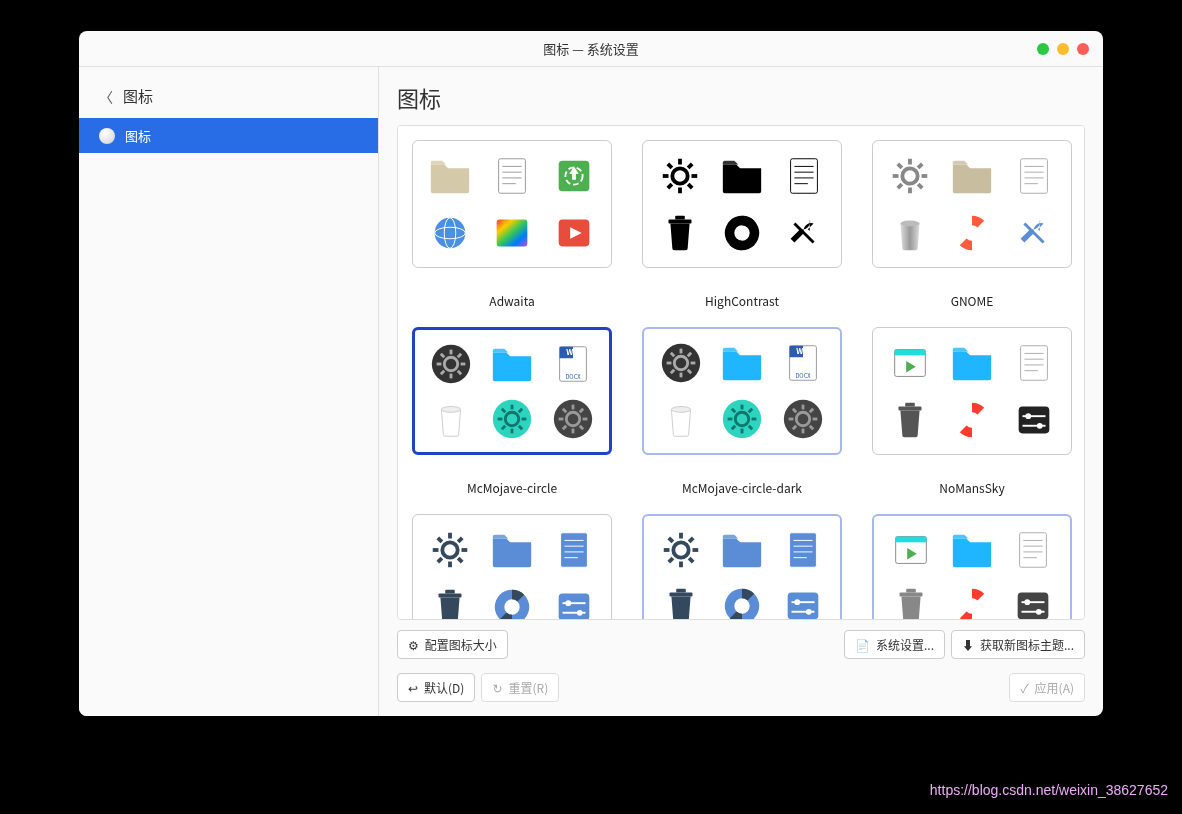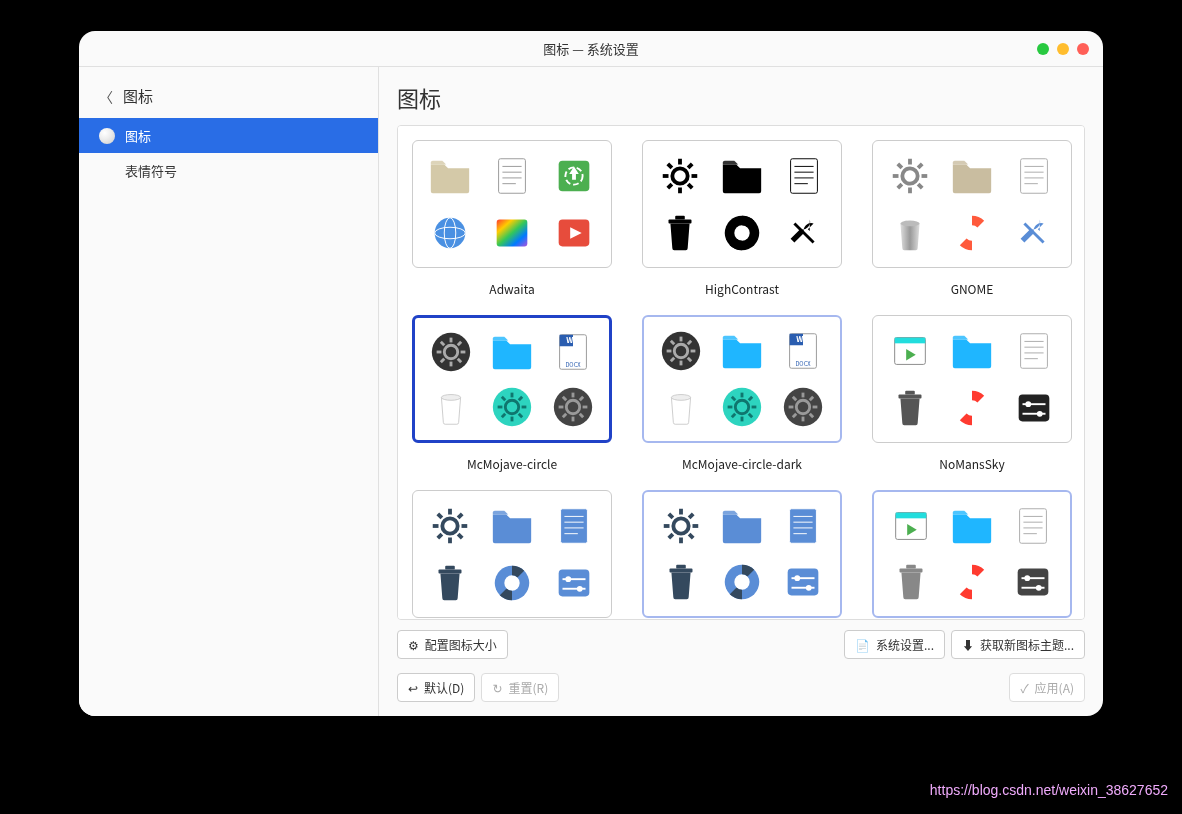--- a/index.html
+++ b/index.html
@@ -1,17 +1,17 @@
 <!DOCTYPE html>
 <html><head>
 <meta charset="utf-8">
 <style>
 * { box-sizing: border-box; margin: 0; padding: 0; }
 body { background: #000; width: 1182px; height: 814px; font-family: -apple-system, "Noto Sans CJK SC", sans-serif; font-size: 13px; color: #333; }
-.window { position: absolute; left: 79px; top: 31px; width: 1024px; height: 685px; background: #fafafa; border-radius: 16px; box-shadow: 0 10px 40px rgba(0,0,0,0.5); display: flex; flex-direction: column; overflow: hidden; }
+.window { position: absolute; left: 79px; top: 31px; width: 1024px; height: 685px; background: #fafafa; border-radius: 8px; box-shadow: 0 10px 40px rgba(0,0,0,0.5); display: flex; flex-direction: column; overflow: hidden; }
 .titlebar { height: 36px; display: flex; align-items: center; justify-content: center; position: relative; border-bottom: 1px solid #e0e0e0; }
 .titlebar-title { font-size: 13px; color: #333; }
 .traffic-lights { position: absolute; right: 14px; top: 12px; display: flex; gap: 8px; }
 .light { width: 12px; height: 12px; border-radius: 50%; }
 .light.green { background: #28c940; }
 .light.yellow { background: #ffbd2e; }
 .light.red { background: #ff5f57; }
 .body { flex: 1; display: flex; overflow: hidden; }
 .sidebar { width: 300px; border-right: 1px solid #e0e0e0; background: #fafafa; }
 .sidebar-header { display: flex; align-items: center; padding: 18px 20px 12px; gap: 10px; }
@@ -19,21 +19,21 @@
 .sidebar-title { font-size: 15px; color: #333; }
 .sidebar-item { display: flex; align-items: center; padding: 8px 20px; gap: 10px; cursor: pointer; }
 .sidebar-item.active { background: #296de6; color: #fff; }
 .sidebar-item .icon-circle { width: 16px; height: 16px; border-radius: 50%; background: radial-gradient(circle at 35% 30%, #fff, #ccc 40%, #888); display: inline-block; }
 .sidebar-item.active .icon-circle { background: radial-gradient(circle at 35% 30%, #fff, #eee 40%, #ccc); }
 .sidebar-item-label { font-size: 13px; }
 .main { flex: 1; display: flex; flex-direction: column; padding: 14px 18px 14px 18px; overflow: hidden; }
 .page-title { font-size: 22px; font-weight: 400; margin-bottom: 12px; }
 .grid-wrap { flex: 1; border: 1px solid #ddd; border-radius: 4px; background: #fff; overflow-y: scroll; padding: 14px; position: relative; }
 .grid { display: grid; grid-template-columns: repeat(3, 1fr); gap: 18px 30px; }
-.theme-item { display: flex; flex-direction: column; align-items: center; gap: 12px; cursor: pointer; text-align: right; }
+.theme-item { display: flex; flex-direction: column; align-items: center; gap: 24px; cursor: pointer; text-align: right; }
 .preview { width: 200px; height: 128px; border: 1px solid #ccc; border-radius: 6px; background: #fff; display: grid; grid-template-columns: repeat(3, 1fr); grid-template-rows: repeat(2, 1fr); padding: 8px; gap: 4px; }
 .preview.selected { border: 3px solid #2042c7; }
 .preview.hover { border: 2px solid #a6b8ef; }
 .pcell { display: flex; align-items: center; justify-content: center; }
 .pcell svg { width: 46px; height: 46px; }
 .theme-label { font-size: 12px; color: #222; }
 .toolbar-row { display: flex; justify-content: space-between; margin-top: 10px; }
 .toolbar-row .right { display: flex; gap: 6px; }
 .btn { display: inline-flex; align-items: center; gap: 6px; padding: 5px 10px; border: 1px solid #ccc; border-radius: 4px; background: #fff; font-size: 12px; cursor: pointer; }
 .btn.disabled { color: #aaa; border-color: #ddd; cursor: default; }
@@ -58,24 +58,20 @@
   </div>
   <div class="body">
     <div class="sidebar">
       <div class="sidebar-header">
         <span class="chevron-left">〈</span>
         <span class="sidebar-title">图标</span>
       </div>
       <div class="sidebar-item active">
         <span class="icon-circle"></span>
         <span class="sidebar-item-label">图标</span>
-      </div>
-      <div class="sidebar-item">
-        <span style="width:16px"></span>
-        <span class="sidebar-item-label">表情符号</span>
       </div>
     </div>
 
     <div class="main">
       <div class="page-title">图标</div>
 
       <div class="grid-wrap">
         <div class="grid" id="theme-grid">
             <div class="theme-item">
               <div class="preview">

